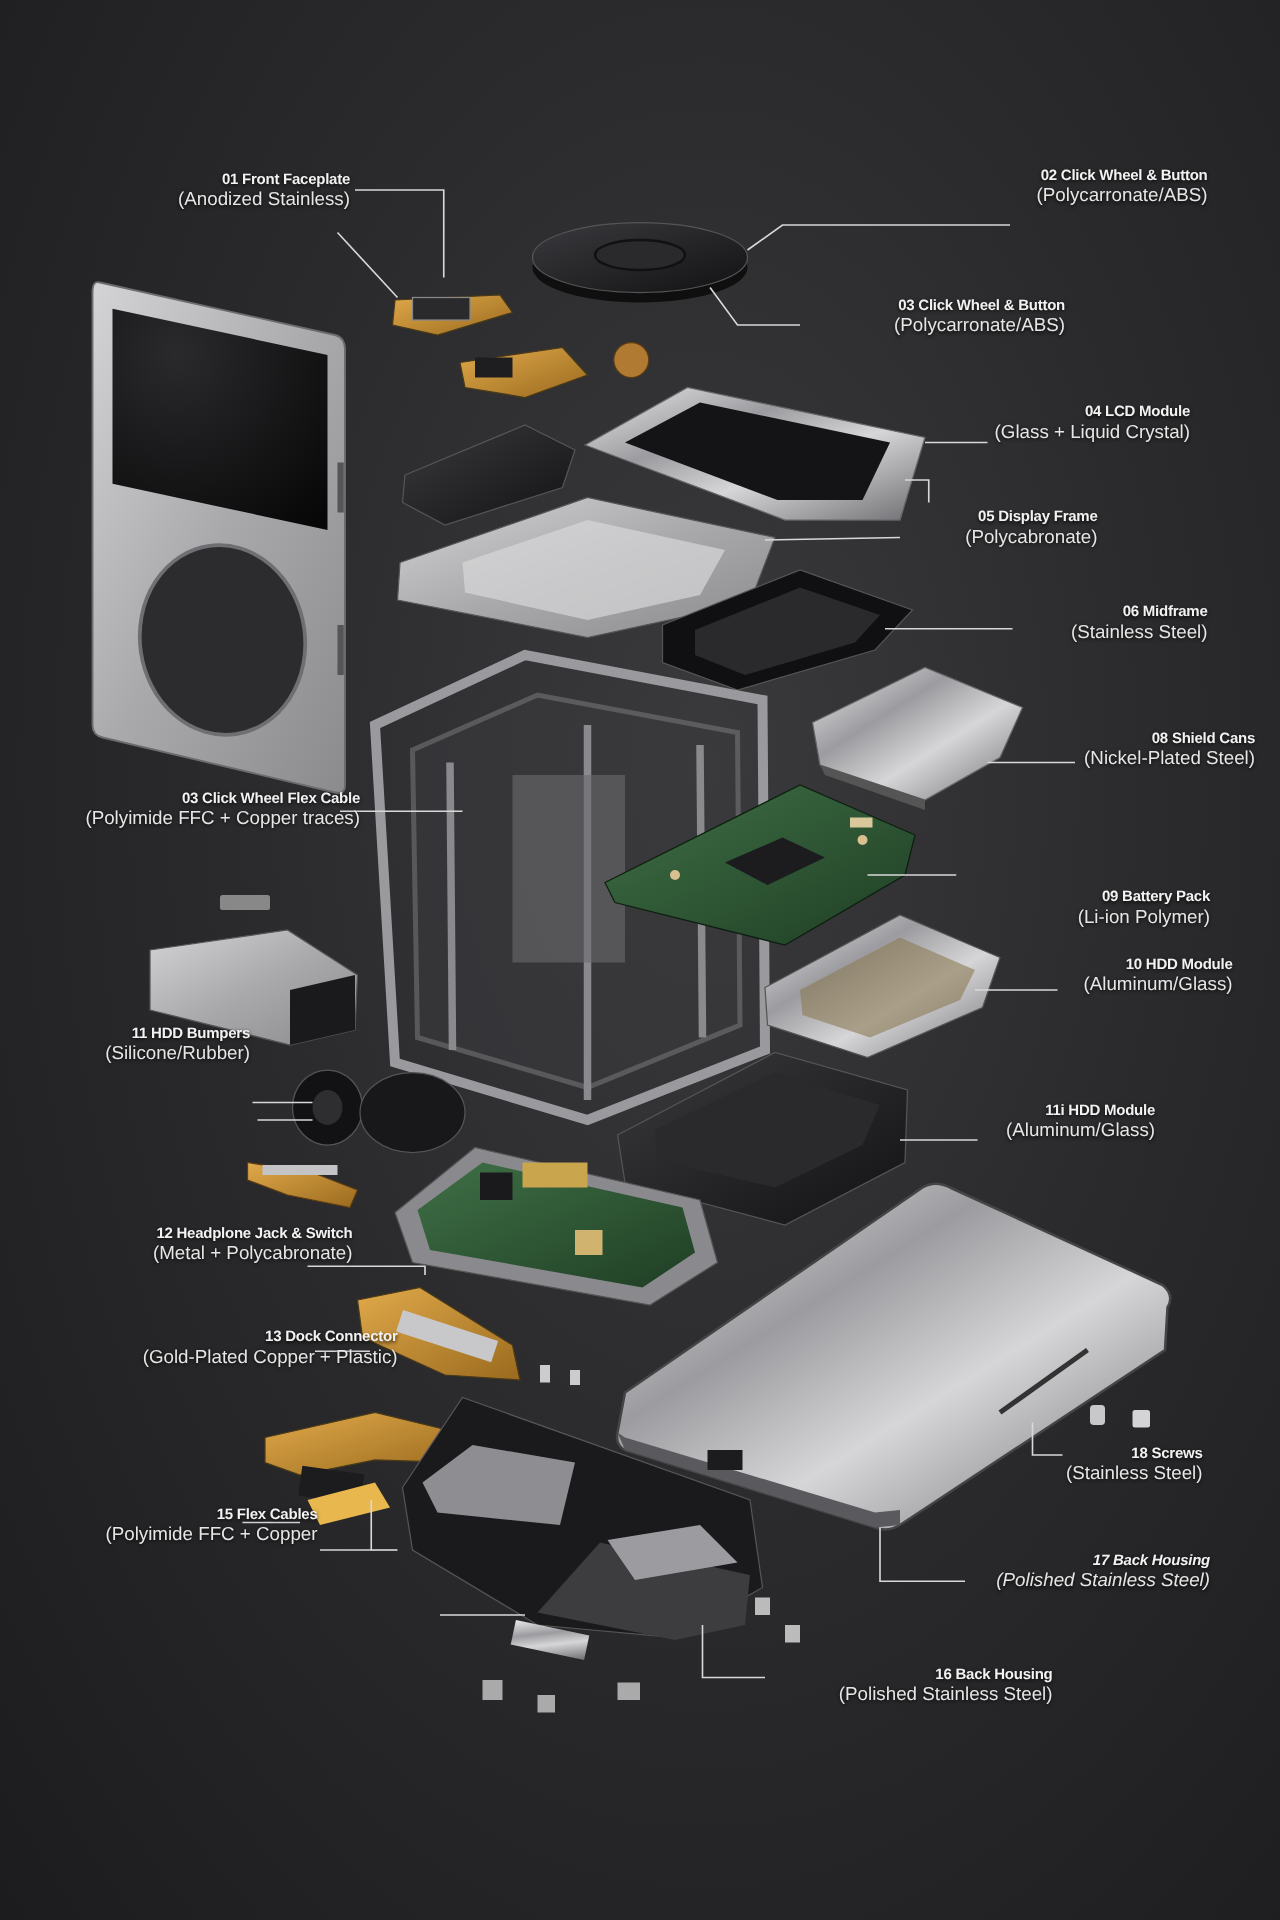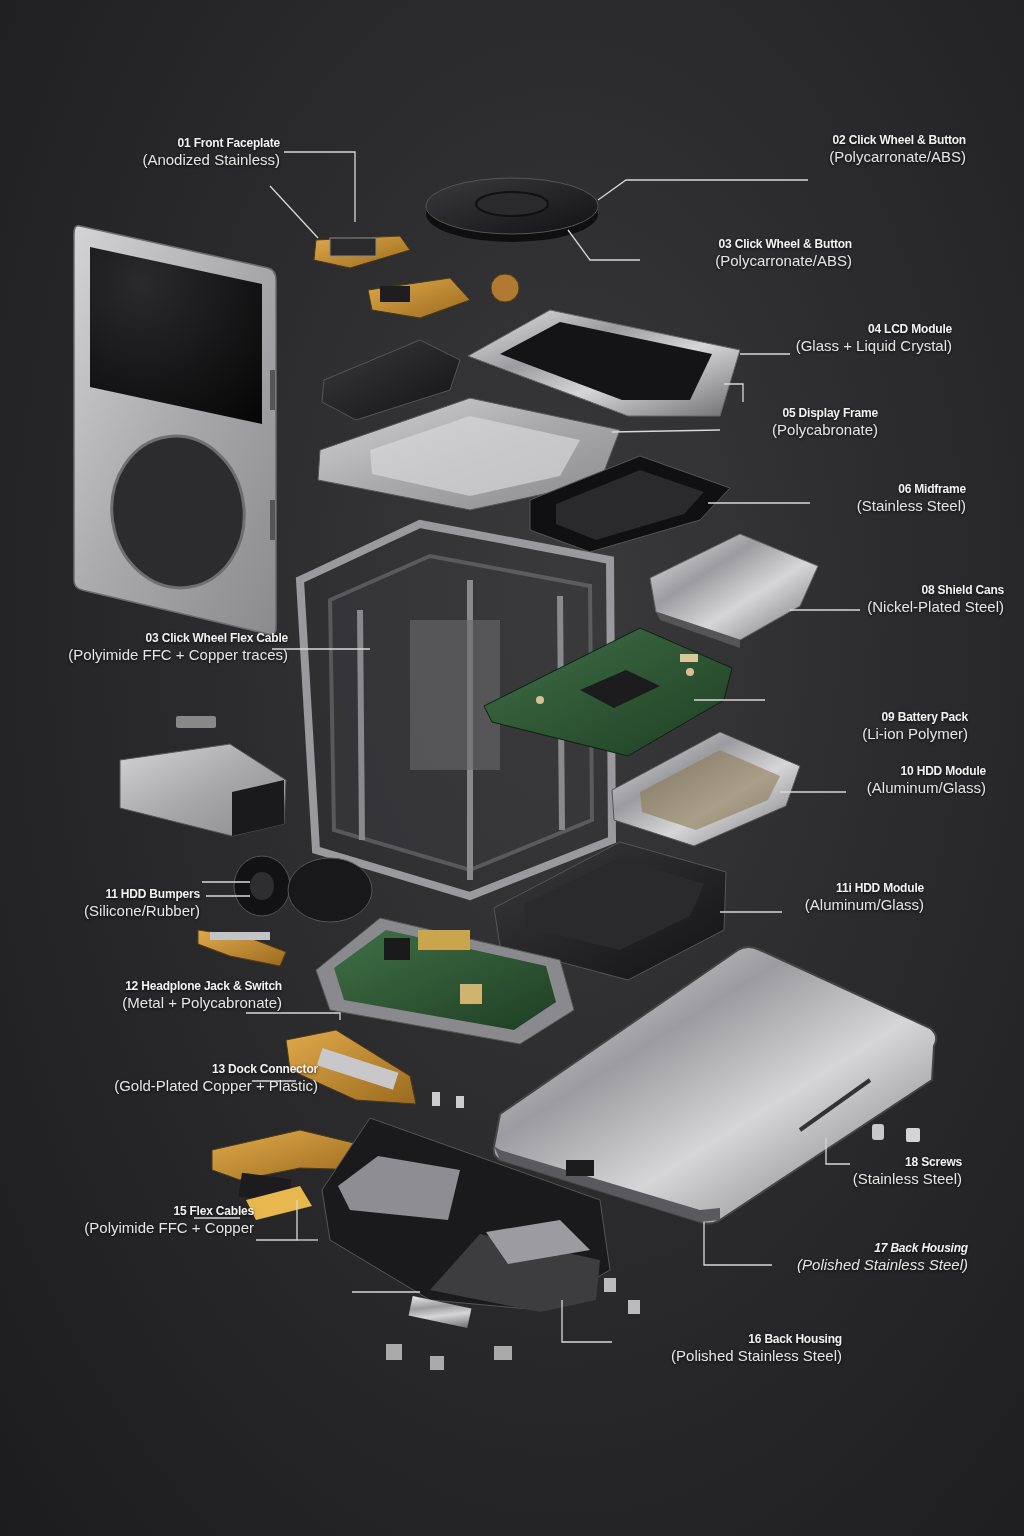--- a/index.html
+++ b/index.html
@@ -259,21 +259,21 @@
 <div class="label right" style="left:788px; top:677px; width:180px;margin-top:34px;">
   <span class="t">09 Battery Pack</span>
   <span class="m">(Li-ion Polymer)</span>
 </div>
 
 <div class="label right" style="left:806px; top:765px; width:180px;">
   <span class="t">10 HDD Module</span>
   <span class="m">(Aluminum/Glass)</span>
 </div>
 
-<div class="label right" style="left:30px; top:888px; width:170px;">
+<div class="label right" style="left:30px; top:820px; width:170px;">
   <span class="t">11 HDD Bumpers</span>
   <span class="m">(Silicone/Rubber)</span>
 </div>
 
 <div class="label right" style="left:740px; top:882px; width:184px;">
   <span class="t">11i HDD Module</span>
   <span class="m">(Aluminum/Glass)</span>
 </div>
 
 <div class="label right" style="left:30px; top:980px; width:252px;">

